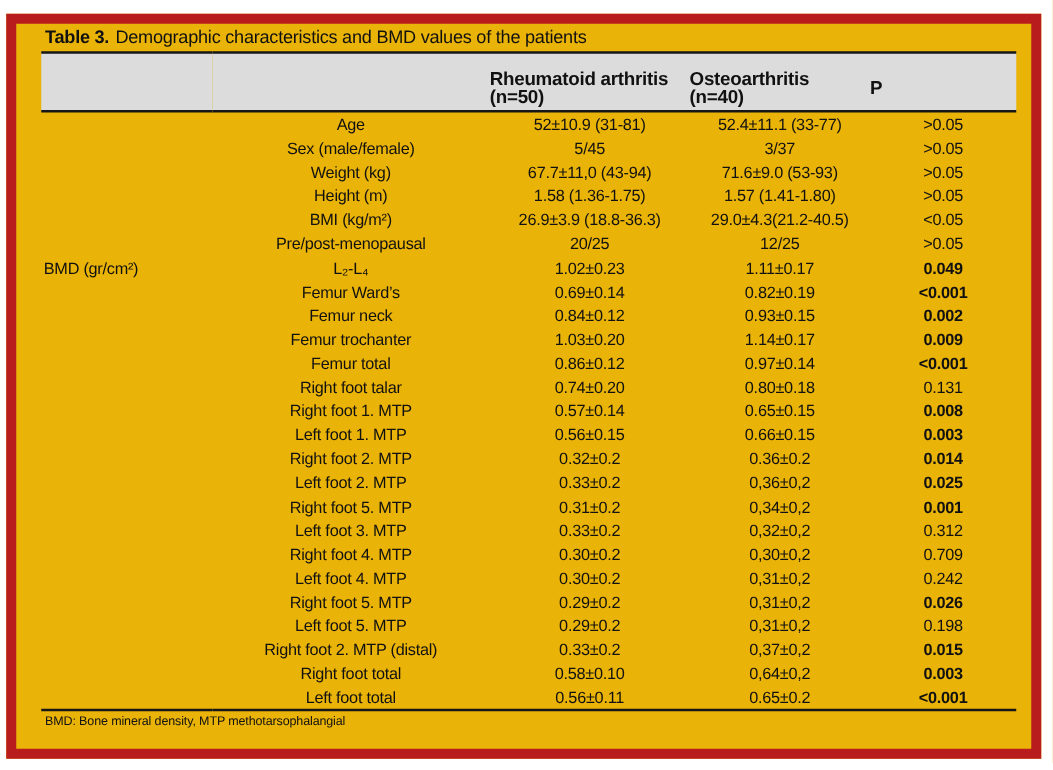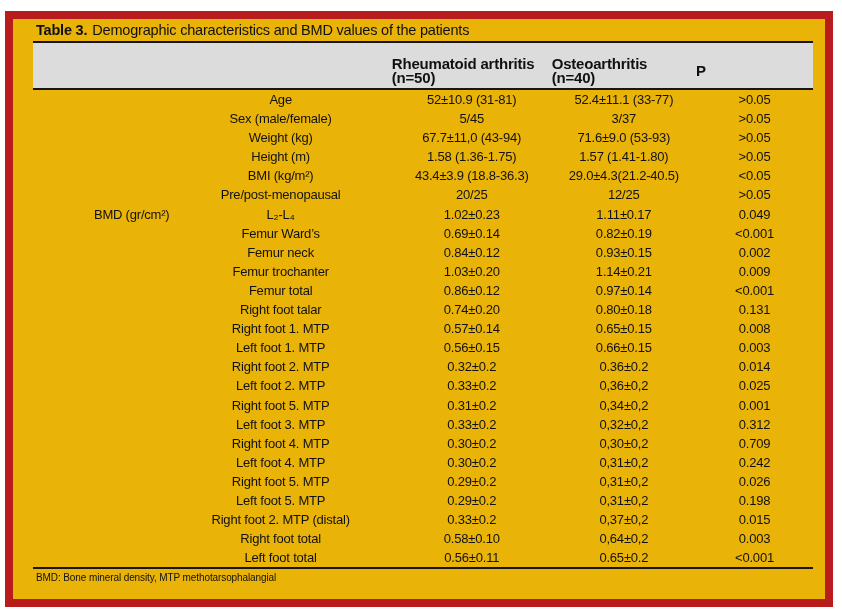--- a/index.html
+++ b/index.html
@@ -52,23 +52,23 @@
   tbody td {
     font-size: 13px;
     height: 19.1px;
     line-height: 19.1px;
     text-align: center;
     vertical-align: middle;
     white-space: nowrap;
     letter-spacing: -0.2px;
     padding: 0;
   }
-  tbody td.group-cell { text-align: right; padding-left: 2px; }
+  tbody td.group-cell { text-align: left; padding-left: 2px; }
   tbody tr:last-child td { border-bottom: 2px solid #161616; }
-  td.bold, .p-bold { font-weight: normal; }
+  td.bold, .p-bold { font-weight: bold; }
   .footnote {
     font-size: 10px;
     padding: 3px 0 0 3px;
     letter-spacing: -0.1px;
     white-space: nowrap;
   }
 </style>
 </head>
 <body>
 
@@ -128,21 +128,21 @@
           <tr>
             <td class="group-cell"></td>
             <td>Height (m)</td>
             <td>1.58 (1.36-1.75)</td>
             <td>1.57 (1.41-1.80)</td>
             <td>&gt;0.05</td>
           </tr>
           <tr>
             <td class="group-cell"></td>
             <td>BMI (kg/m²)</td>
-            <td>43.4±3.9 (18.8-36.3)</td>
+            <td>26.9±3.9 (18.8-36.3)</td>
             <td>29.0±4.3(21.2-40.5)</td>
             <td>&lt;0.05</td>
           </tr>
           <tr>
             <td class="group-cell"></td>
             <td>Pre/post-menopausal</td>
             <td>20/25</td>
             <td>12/25</td>
             <td>&gt;0.05</td>
           </tr>
@@ -164,21 +164,21 @@
             <td class="group-cell"></td>
             <td>Femur neck</td>
             <td>0.84±0.12</td>
             <td>0.93±0.15</td>
             <td class="bold">0.002</td>
           </tr>
           <tr>
             <td class="group-cell"></td>
             <td>Femur trochanter</td>
             <td>1.03±0.20</td>
-            <td>1.14±0.21</td>
+            <td>1.14±0.17</td>
             <td class="bold">0.009</td>
           </tr>
           <tr>
             <td class="group-cell"></td>
             <td>Femur total</td>
             <td>0.86±0.12</td>
             <td>0.97±0.14</td>
             <td class="bold">&lt;0.001</td>
           </tr>
           <tr>

